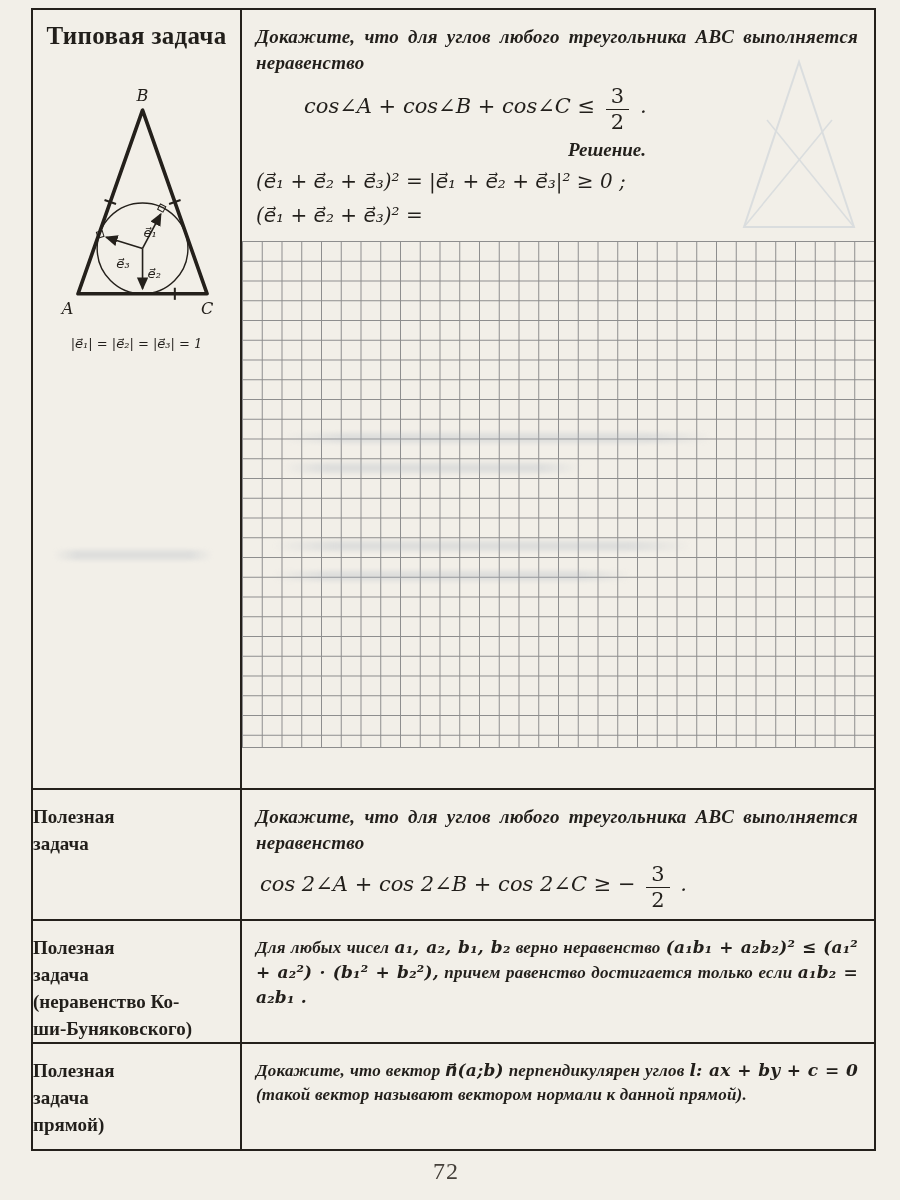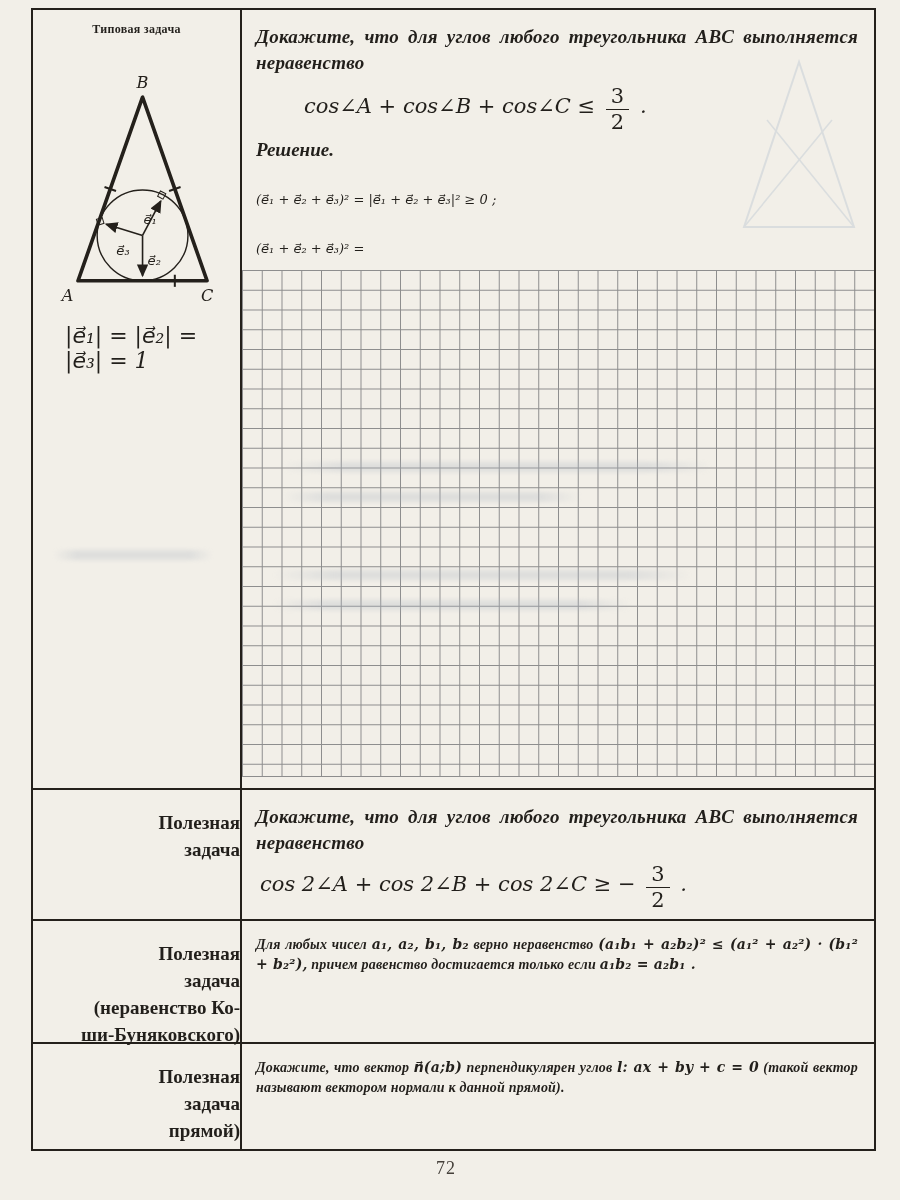--- a/index.html
+++ b/index.html
@@ -20,43 +20,43 @@
   .row{display:flex;border-bottom:2px solid #24201b;box-sizing:border-box;}
   .row:last-child{border-bottom:none;flex:1;}
   .row1{height:780px;}
   .row2{height:131px;}
   .row3{height:123px;}
   .cl{width:209px;border-right:2px solid #24201b;box-sizing:border-box;position:relative;}
   .cr{flex:1;position:relative;box-sizing:border-box;overflow:hidden;padding:12px 16px 2px 14px;}
   
   .cl1{display:flex;flex-direction:column;align-items:center;}
   .cell-title{
-    font-weight:bold;font-size:12px;margin-top:12px;text-align:center;letter-spacing:.3px;
-  }
-  .left-lines{padding-top:20px;text-align:right;font-weight:bold;font-size:19px;line-height:1.42;}
+    font-weight:bold;font-size:25px;margin-top:12px;text-align:center;letter-spacing:.3px;
+  }
+  .left-lines{padding-top:14px;text-align:left;font-weight:bold;font-size:19px;line-height:1.42;}
   .fig{margin-top:34px;}
   .unit-formula{
-    margin-top:18px;font-size:22px;
-    font-family:"DejaVu Serif","DejaVu Sans",serif;font-style:italic;margin-left:32px;
+    margin-top:18px;font-size:13px;
+    font-family:"DejaVu Serif","DejaVu Sans",serif;font-style:italic;
   }
   
   .prob{
     margin:2px 0 0 0;font-size:19px;font-weight:bold;font-style:italic;
     text-align:justify;line-height:1.38;letter-spacing:.2px;
   }
   .math, .formula, .work{
     font-family:"DejaVu Serif","DejaVu Sans",serif;font-style:italic;
   }
   .formula1{margin:10px 0 5px 48px;font-size:21px;}
   .formula2{margin:8px 0 0 4px;font-size:21px;}
   .solution{
-    margin-top:6px;padding-right:212px;
+    margin-top:6px;text-align:right;padding-right:212px;
     font-size:19px;font-weight:bold;font-style:italic;
   }
-  .work{font-size:13px;margin-top:30px;line-height:1.4;}
+  .work{font-size:20px;margin-top:6px;line-height:1.4;}
   .frac{display:inline-block;vertical-align:-0.75em;text-align:center;line-height:1;margin:0 4px;font-style:normal;}
   .frac .fn{display:block;padding:0 5px 2px;border-bottom:1.6px solid #24201b;}
   .frac .fd{display:block;padding-top:2px;}
   
   .grid{
     margin:12px -16px 0 -14px;height:506px;position:relative;
     background-image:
       linear-gradient(to right,#8d8d8d 1px,transparent 1px),
       linear-gradient(to bottom,#8d8d8d 1px,transparent 1px);
     background-size:19.75px 19.75px;
@@ -64,30 +64,30 @@
   }
   
   .bleed-tri{position:absolute;right:10px;top:42px;opacity:.5;}
   .smudge{
     position:absolute;height:10px;border-radius:5px;opacity:.28;
     background:linear-gradient(90deg,transparent,#aab3bf 15%,#aab3bf 85%,transparent);
     filter:blur(2px);
   }
   
   .mixed{
-    margin:2px 0 0 0;font-size:14px;line-height:1.42;text-align:justify;letter-spacing:.2px;
+    margin:2px 0 0 0;font-size:17px;line-height:1.42;text-align:justify;letter-spacing:.2px;
   }
   .mixed .t{font-weight:bold;font-style:italic;}
   .mixed .m{font-weight:bold;font-style:italic;font-family:"DejaVu Serif","DejaVu Sans",serif;}
   
   .fig text{font-family:"DejaVu Serif","DejaVu Sans",serif;font-style:italic;}
   
   .pagenum{
     position:absolute;left:0;right:8px;top:1158px;text-align:center;
-    font-size:18px;color:#45403a;letter-spacing:1px;
+    font-size:24px;color:#45403a;letter-spacing:1px;
   }
 </style>
 </head>
 <body>
 
 <div class="scan">
   <div class="sheet">
 
     <div class="row row1">
       <div class="cl cl1">

